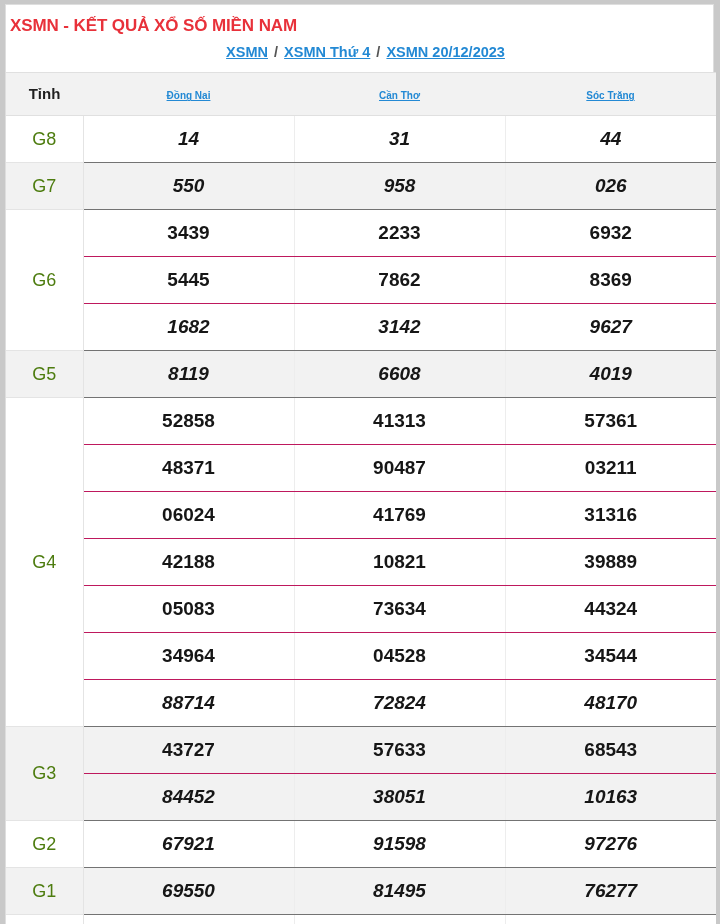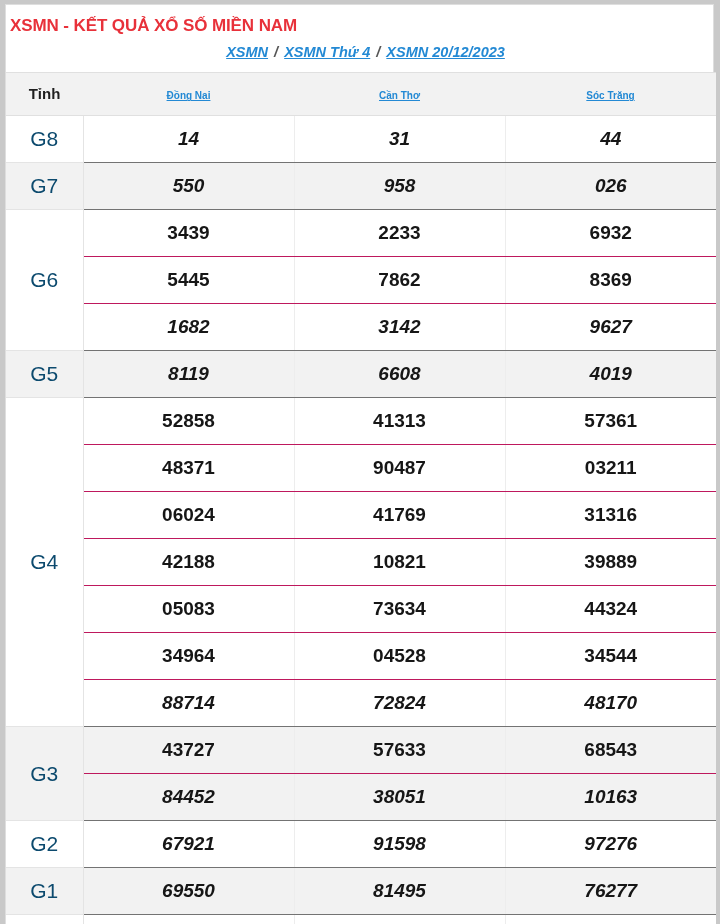--- a/index.html
+++ b/index.html
@@ -34,21 +34,20 @@
     padding: 11px 4px 0 4px;
     letter-spacing: -0.1px;
     line-height: 1.2;
   }
   .breadcrumb {
     text-align: center;
     padding: 8px 4px 12px 16px;
     font-size: 14.5px;
     font-weight: bold;
     color: #4a4a4a;
-    font-style: italic;
   }
   .breadcrumb a {
     color: #2389d4;
     text-decoration: underline;
   }
   .breadcrumb .sep {
     color: #555;
     padding: 0 2px;
     text-decoration: none;
   }
@@ -74,22 +73,22 @@
   }
   .hdr a {
     color: #2389d4;
     font-size: 10px;
     font-weight: bold;
     text-decoration: underline;
   }
   td.lblcell {
     text-align: center;
     vertical-align: middle;
-    color: #0c4a6e;
-    font-size: 21px;
+    color: #4d7c0f;
+    font-size: 18px;
     border-right: 1px solid #e4e4e4;
     border-bottom: 1px solid #e4e4e4;
   }
   td.numcell {
     text-align: center;
     vertical-align: middle;
     color: #161616;
     font-size: 19px;
     font-weight: bold;
     border-right: 1px solid #ededed;

